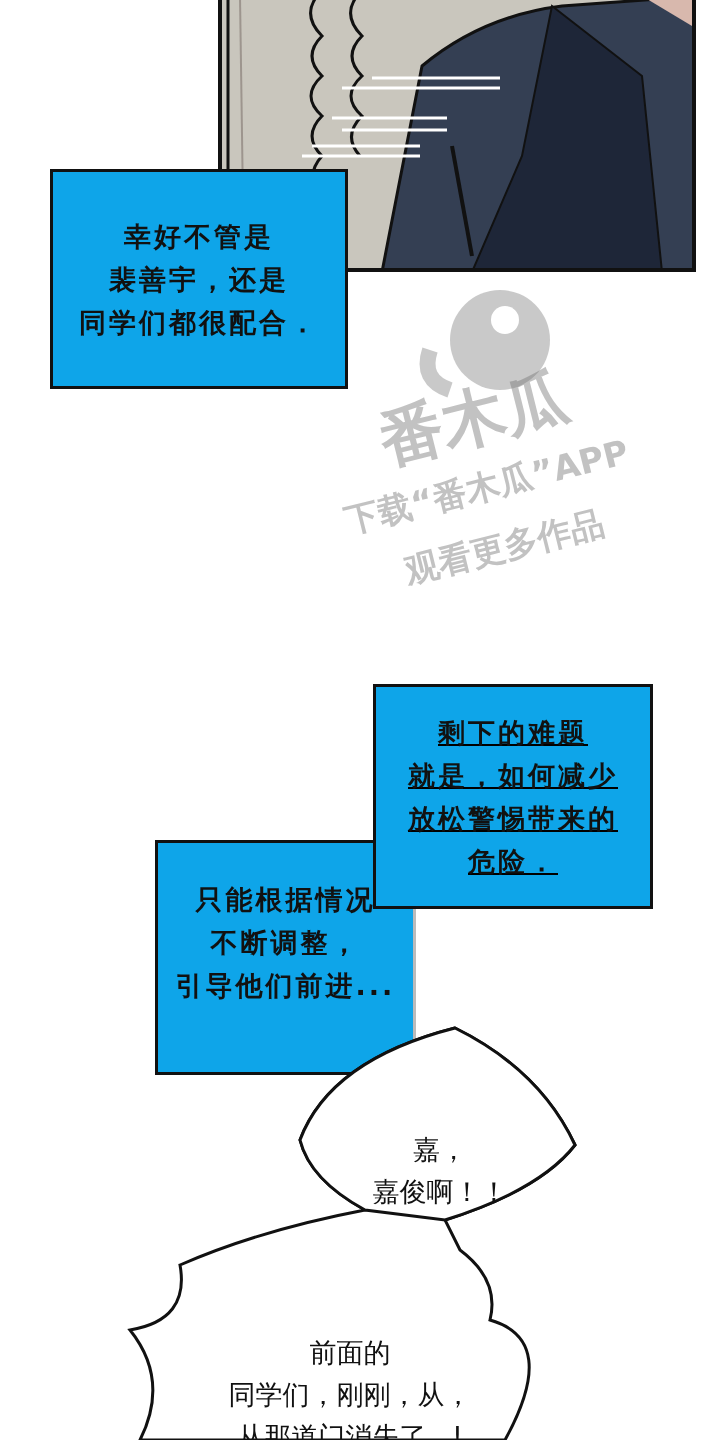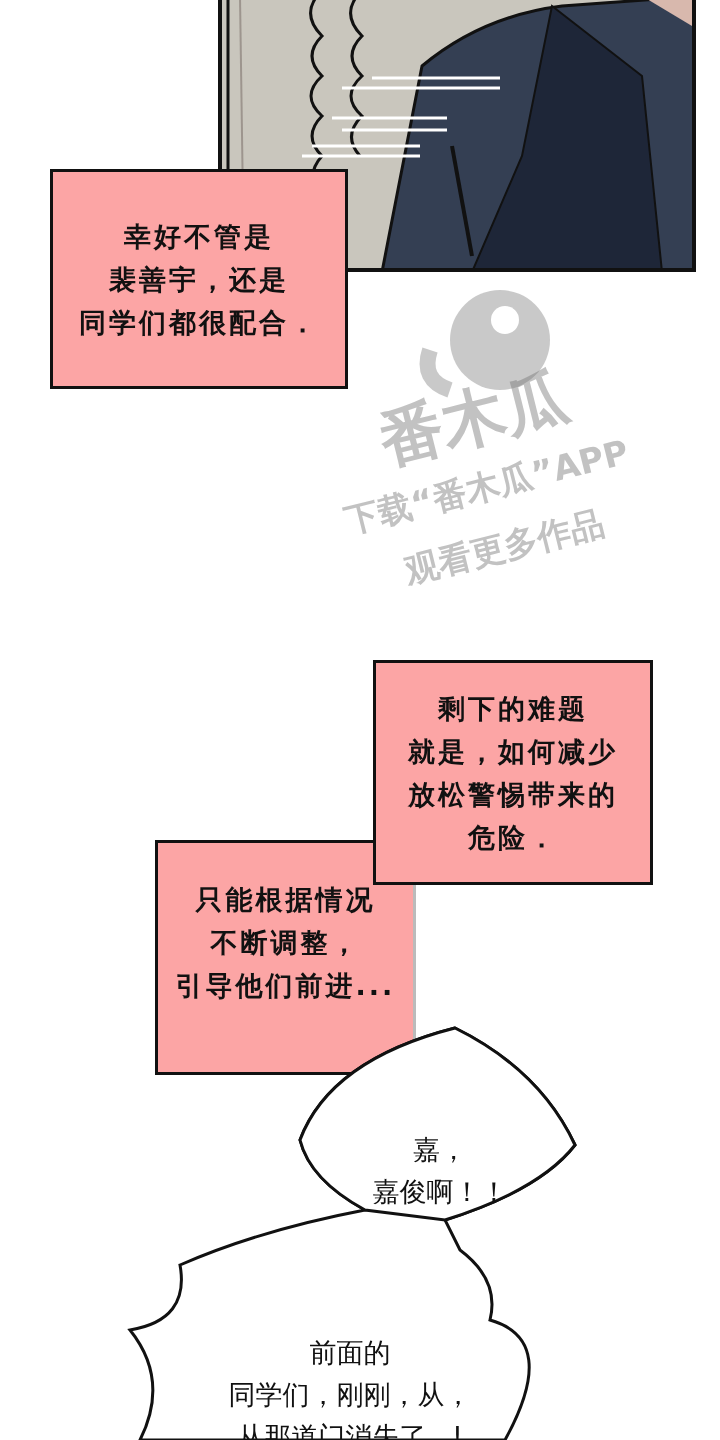--- a/index.html
+++ b/index.html
@@ -1,21 +1,21 @@
 <!DOCTYPE html>
 <html><head>
   <meta charset="utf-8">
   <style>
     html, body { margin:0; padding:0; }
     body { width:720px; height:1440px; background:#ffffff; position:relative; overflow:hidden;
            font-family:"DejaVu Sans", sans-serif; }
     .abs { position:absolute; }
     .panel-top { left:218px; top:-4px; width:478px; height:276px; border:4px solid #111; border-top:none;
                  background:#c9c6bd; overflow:hidden; box-sizing:border-box; }
-    .caption { background:#fca5a5; border:3px solid #111; box-sizing:border-box; display:flex;
+    .caption { background:#0ea5e9; border:3px solid #111; box-sizing:border-box; display:flex;
                align-items:center; justify-content:center; text-align:center; }
     .caption-text { font-size:27px; font-weight:bold; line-height:43px; color:#111; letter-spacing:3px; white-space:pre-line; }
     .bubble-text { font-size:27px; line-height:42px; color:#111; text-align:center; white-space:pre-line; }
     .watermark { color:rgba(120,120,120,0.45); font-weight:bold; transform:rotate(-14deg); transform-origin:left top; white-space:nowrap; }
   </style>
 </head>
 <body>
 
 <div class="abs panel-top">
   <svg width="478" height="276" viewBox="0 0 478 276">
@@ -58,21 +58,21 @@
   <div class="abs watermark" style="left:-20px; top:230px; font-size:34px;">下载“番木瓜”APP</div>
   <div class="abs watermark" style="left:40px; top:280px; font-size:34px;">观看更多作品</div>
 </div>
 
 <div class="abs caption" style="left:155px; top:840px; width:261px; height:235px; border-right-color:#bbb;">
   <div class="caption-text" style="margin-top:-30px;">只能根据情况
 不断调整，
 引导他们前进...</div>
 </div>
 
-<div class="abs caption" style="left:373px; top:660px; width:280px; height:225px;">
+<div class="abs caption" style="left:373px; top:684px; width:280px; height:225px;text-decoration:underline;">
   <div class="caption-text">剩下的难题
 就是，如何减少
 放松警惕带来的
 危险．</div>
 </div>
 
 <svg class="abs" style="left:0; top:1020px;" width="720" height="420" viewBox="0 0 720 420">
   <path d="M455 8 Q540 50 575 125 Q540 170 445 200 L460 230 Q500 260 490 300 Q560 320 505 420 L140 420 Q170 360 130 310 Q190 300 180 245 Q260 210 365 190 Q310 160 300 120 Q330 40 455 8 Z" fill="#ffffff" stroke="#111" stroke-width="3"></path>
   <path d="M300 120 Q330 40 455 8 Q540 50 575 125 Q540 170 445 200 L365 190 Q310 160 300 120 Z" fill="#fff" stroke="#111" stroke-width="3"></path>
 </svg>

